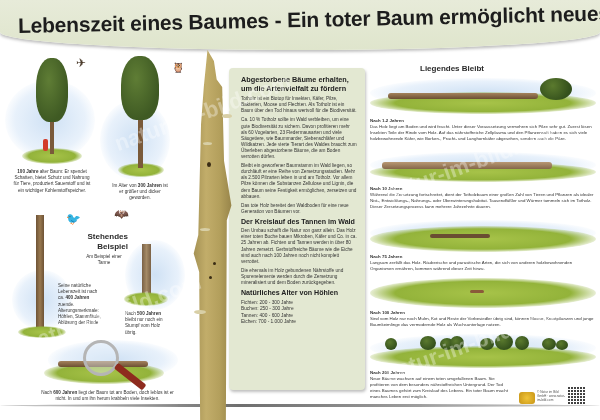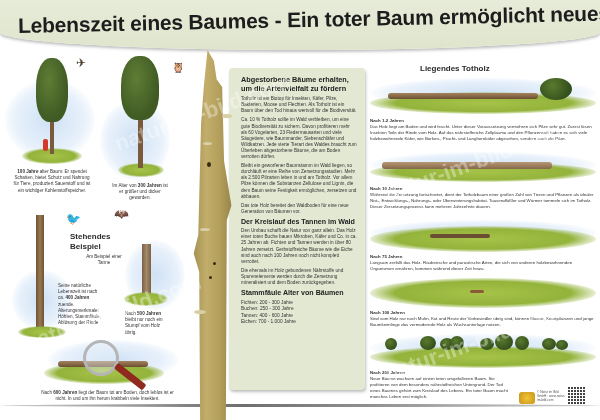--- a/index.html
+++ b/index.html
@@ -93,21 +93,21 @@
 <div class="grass" style="left:118px;top:163px;width:46px;height:14px;"></div>
 <div class="tree-trunk" style="left:138px;top:100px;width:5px;height:68px;"></div>
 <div class="tree-crown" style="left:121px;top:56px;width:38px;height:64px;"></div>
 <div class="bird" style="left:172px;top:62px;font-size:10px;">🦉</div>
 <div class="caption" style="left:110px;top:183px;width:60px;">
   <span>Im Alter von</span> <b>300 Jahren</b> <span>ist er größer und dicker geworden.</span>
 </div>
 
 <div class="bird" style="left:66px;top:212px;">🐦</div>
 <div class="bird" style="left:114px;top:207px;">🦇</div>
-<div class="section-title" style="left:70px;top:232px;font-size:8px;line-height:10px;text-align:left;width:50px;">
+<div class="section-title" style="left:78px;top:232px;font-size:8px;line-height:10px;text-align:right;width:50px;">
   <div>Stehendes</div>
   <div>Beispiel</div>
 </div>
 <div class="caption" style="left:84px;top:254px;width:40px;">Am Beispiel einer Tanne</div>
 
 <div class="sky" style="left:12px;top:270px;width:60px;height:60px;"></div>
 <div class="tree-trunk" style="left:36px;top:215px;width:8px;height:118px;background:linear-gradient(90deg,#6e5336,#98784f,#6e5336);"></div>
 <div class="grass" style="left:18px;top:326px;width:48px;height:12px;"></div>
 <div class="caption" style="left:58px;top:283px;width:46px;text-align:left;">
   <span>Seine natürliche Lebenszeit ist nach ca.</span> <b>400 Jahren</b> <span>zuende. Alterungsmerkmale: Höhlen, Stammfäule, Ablösung der Rinde</span>
@@ -131,39 +131,39 @@
 
 <div class="panel">
   <h2>Abgestorbene Bäume erhalten, um die Artenvielfalt zu fördern</h2>
   <p>Totholz ist ein Biotop für Insekten, Käfer, Pilze, Bakterien, Moose und Flechten. Als Totholz ist ein Baum über den Tod hinaus wertvoll für die Biodiversität.</p>
   <p>Ca. 10 % Totholz sollte im Wald verbleiben, um eine gute Biodiversität zu sichern. Davon profitieren mehr als 60 Vogelarten, 23 Fledermausarten und viele Säugetiere, wie Baummarder, Siebenschläfer und Wildkatzen. Jede vierte Tierart des Waldes braucht zum Überleben abgestorbene Bäume, die am Boden verrotten dürfen.</p>
   <p>Bleibt ein geworfener Baumstamm im Wald liegen, so durchläuft er eine Reihe von Zersetzungsstadien. Mehr als 2.500 Pilzarten leben in und am Totholz. Vor allem Pilze können die Substanzen Zellulose und Lignin, die dem Baum seine Festigkeit ermöglichen, zersetzen und abbauen.</p>
   <p>Das tote Holz bereitet den Waldboden für eine neue Generation von Bäumen vor.</p>
   <h3>Der Kreislauf des Tannen im Wald</h3>
   <p>Den Umbau schafft die Natur von ganz allein. Das Holz einer toten Buche bauen Mikroben, Käfer und Co. in ca. 25 Jahren ab. Fichten und Tannen werden in über 80 Jahren zersetzt. Gerbstoffreiche Bäume wie die Eiche sind auch nach 100 Jahren noch nicht komplett verrottet.</p>
   <p>Die ehemals im Holz gebundenen Nährstoffe und Spurenelemente werden durch die Zersetzung mineralisiert und dem Boden zurückgegeben.</p>
-  <h3>Stammfäule Alter von Bäumen</h3>
+  <h3>Natürliches Alter von Höhlen</h3>
   <div class="ages">
     <div><span>Fichten:</span> <span>200 - 300 Jahre</span></div>
     <div><span>Buchen:</span> <span>250 - 300 Jahre</span></div>
     <div><span>Tannen:</span> <span>400 - 600 Jahre</span></div>
     <div><span>Eichen:</span> <span>700 - 1.000 Jahre</span></div>
   </div>
 </div>
 
 <div class="big-trunk"></div>
 <div class="fungus" style="left:222px;top:114px;width:10px;height:4px;"></div>
 <div class="fungus" style="left:203px;top:142px;width:9px;height:3px;"></div>
 <div class="fungus" style="left:200px;top:228px;width:10px;height:3px;"></div>
 <div class="fungus" style="left:194px;top:310px;width:12px;height:4px;"></div>
 <div class="hole" style="left:207px;top:162px;"></div>
 <div class="hole" style="left:213px;top:262px;width:3px;height:3px;"></div>
 <div class="hole" style="left:209px;top:276px;width:3px;height:3px;"></div>
 
-<div class="right-title">Liegendes Totholz</div>
+<div class="right-title">Liegendes Bleibt</div>
 
 <div class="stage-img" style="top:78px;">
   <div class="sky" style="left:0;top:0;width:226px;height:30px;"></div>
   <div class="grass" style="left:0;top:14px;width:226px;height:22px;"></div>
   <div class="log" style="left:18px;top:15px;width:150px;height:6px;"></div>
   <div class="small-tree" style="left:170px;top:0px;width:32px;height:22px;"></div>
 </div>
 <div class="stage-text" style="top:118px;">
   <b>Nach 1-2 Jahren</b>
   <span>Das Holz liegt am Boden und wird feucht. Unter dieser Voraussetzung vermehren sich Pilze sehr gut. Zuerst lösen Insekten Teile der Rinde vom Holz. Auf das nährstoffreiche Zellplasma und den Pflanzensaft haben es sich viele holzbewohnende Käfer, wie Borken-, Pracht- und Langhornkäfer abgesehen, sondern auch die Pilze.</span>

